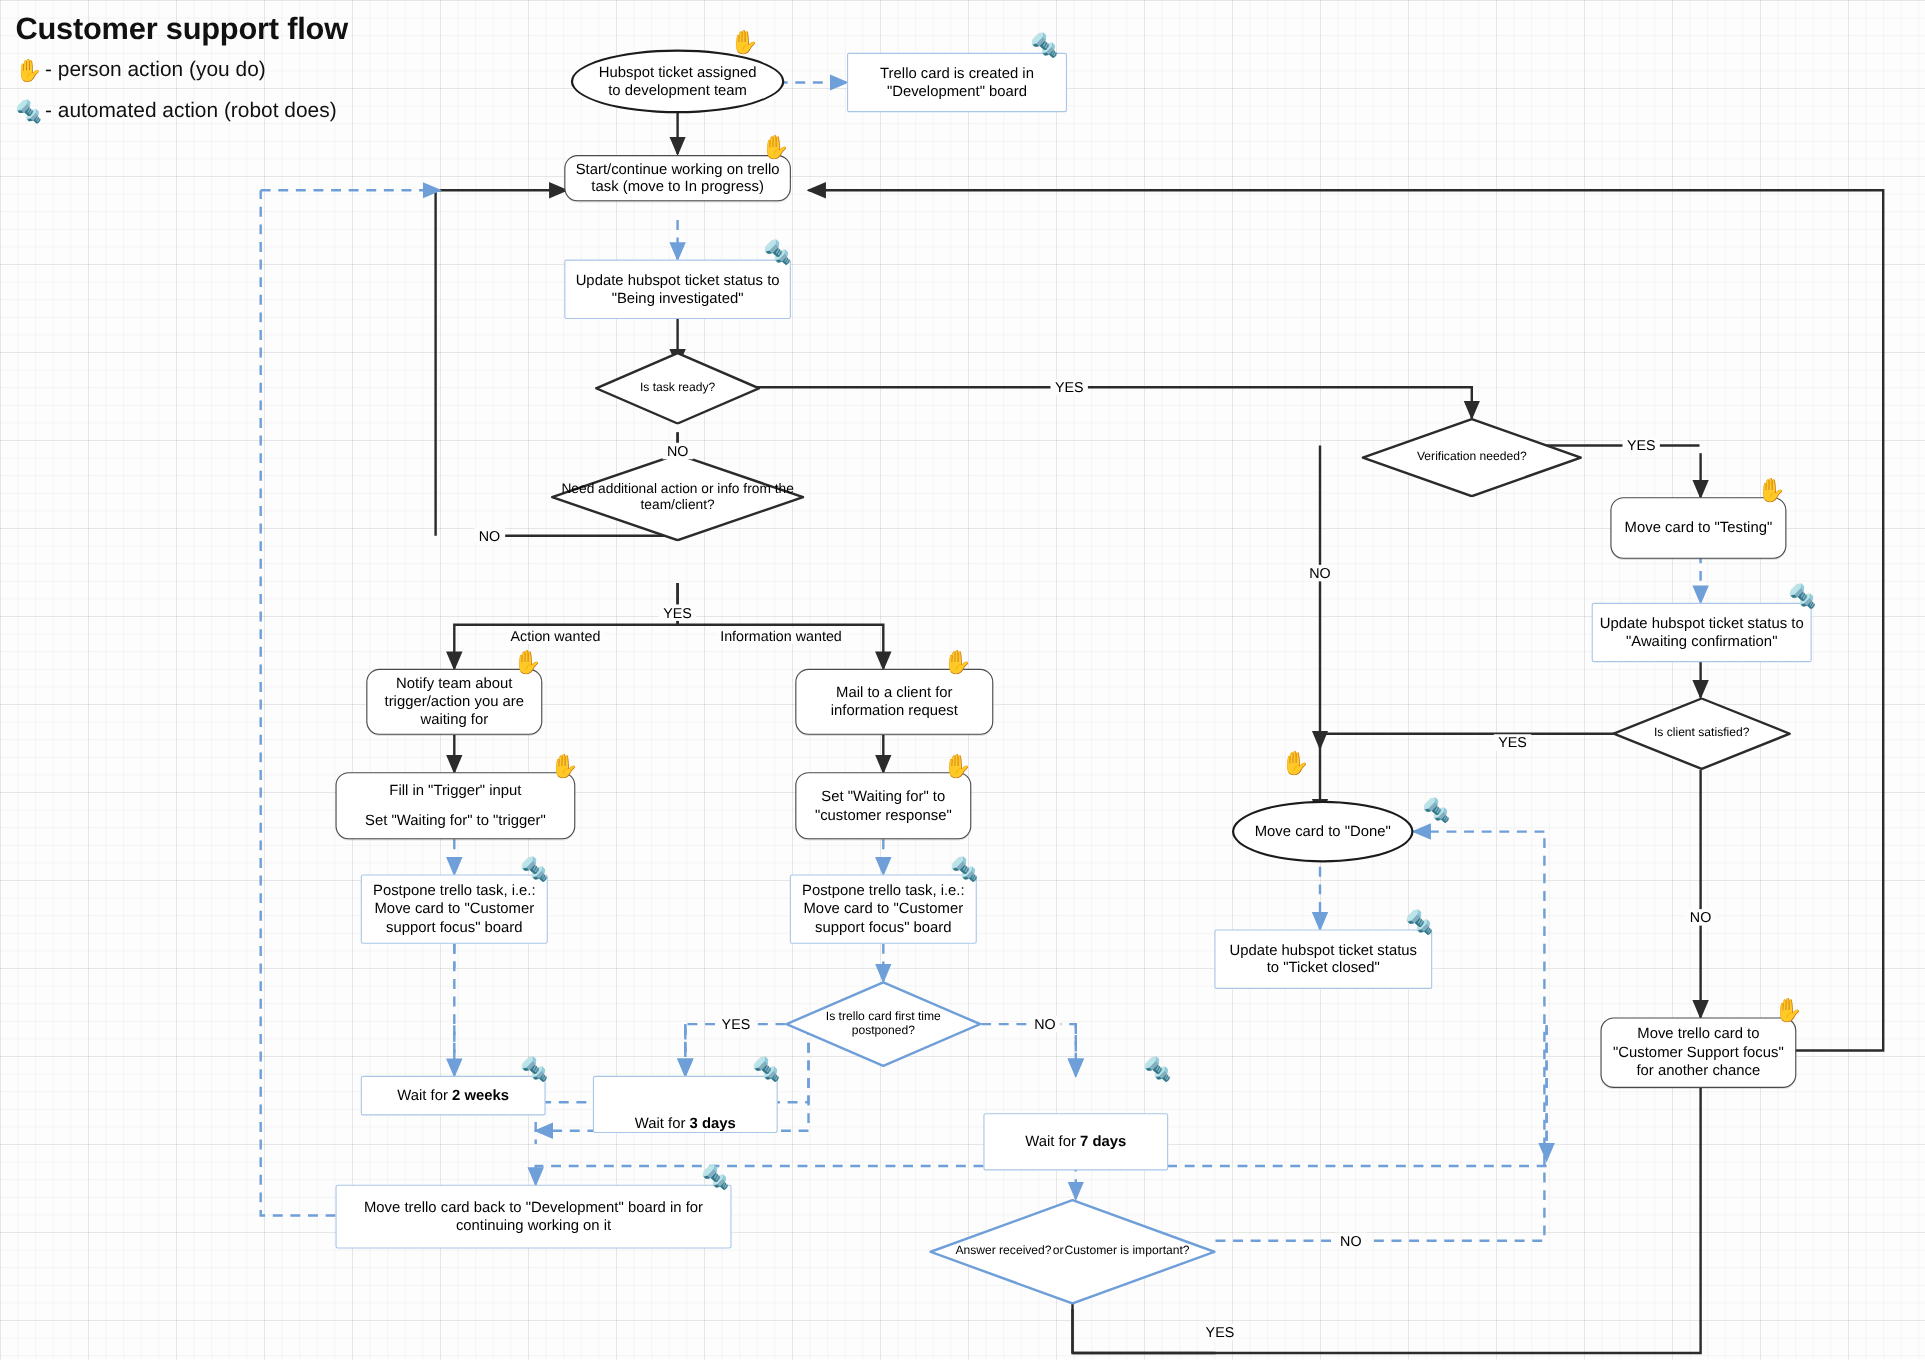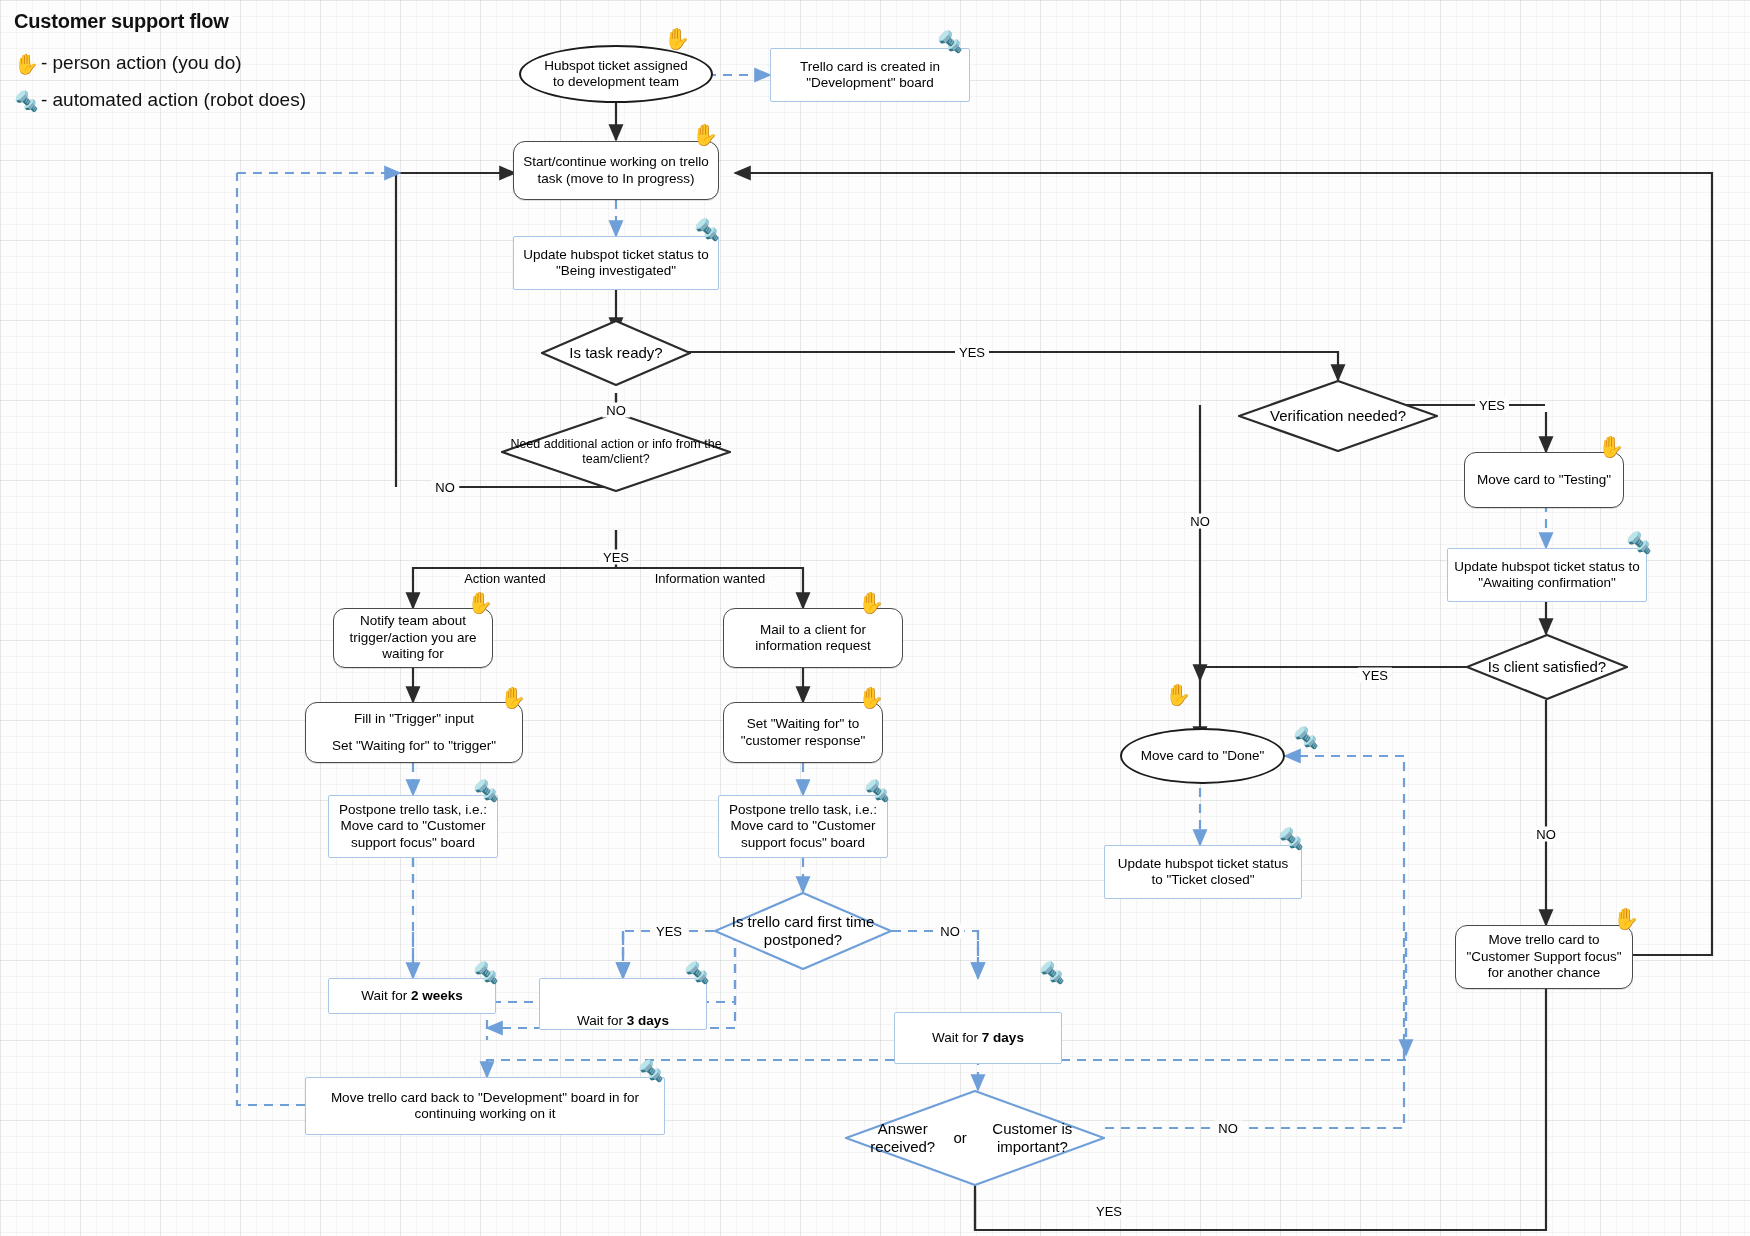--- a/index.html
+++ b/index.html
@@ -13,38 +13,38 @@
     background-image:
       linear-gradient(to right, rgba(0,0,0,0.035) 1px, transparent 1px),
       linear-gradient(to bottom, rgba(0,0,0,0.035) 1px, transparent 1px),
       linear-gradient(to right, rgba(0,0,0,0.06) 1px, transparent 1px),
       linear-gradient(to bottom, rgba(0,0,0,0.06) 1px, transparent 1px);
     background-size:16px 16px,16px 16px,80px 80px,80px 80px;
   }
   #edges{position:absolute;inset:0;width:1750px;height:1236px;}
   .title{
     position:absolute;left:14px;top:10px;
-    font-size:20px;font-weight:bold;color:#111;letter-spacing:-.2px;
+    font-size:28px;font-weight:bold;color:#111;letter-spacing:-.2px;
   }
   .legend-row{position:absolute;font-size:19px;color:#111;white-space:nowrap;}
   .legend-row .gl{font-size:20px;vertical-align:-2px;margin-right:2px;}
   .node{
     position:absolute;box-sizing:border-box;
     display:flex;align-items:center;justify-content:center;
     text-align:center;line-height:1.22;color:#000;
     font-size:13.5px;
     background:#ffffff;
   }
   .proc{border:1.6px solid #4a4a4a;border-radius:12px;box-shadow:0 1px 0 rgba(0,0,0,.12);}
   .auto{border:1.4px solid #a9c6e8;border-radius:2px;}
   .term{border:2px solid #1b1b1b;border-radius:50%;}
   .diamond{position:absolute;}
   .diamond .dlabel{
     position:absolute;inset:0;display:flex;align-items:center;justify-content:center;
-    text-align:center;font-size:15px;color:#000;line-height:1.22;
+    text-align:center;font-size:11px;color:#000;line-height:1.22;
     padding:0 8px;box-sizing:border-box;
   }
   .edge-label{
     position:absolute;font-size:13px;color:#000;
     background:#fdfdfd;padding:0 4px;white-space:nowrap;
     transform:translate(-50%,-50%);
   }
   .badge{
     position:absolute;font-size:21px;line-height:1;pointer-events:none;
     text-shadow:0 0 1px rgba(0,0,0,.15);
@@ -151,21 +151,21 @@
   <div class="node term" style="left:519px;top:45px;width:194px;height:58px;padding:0 16px;">
     <span>Hubspot ticket assigned to development team</span>
   </div>
   <div class="badge" style="left:664px;top:28px;">✋</div>
 
   <div class="node auto" style="left:770px;top:48px;width:200px;height:54px;padding:0 8px;">
     <span>Trello card is created in "Development" board</span>
   </div>
   <div class="badge" style="left:937px;top:31px;">🔩</div>
 
-  <div class="node proc" style="left:513px;top:141px;width:206px;height:59px;padding:16px 8px;align-items:center;">
+  <div class="node proc" style="left:513px;top:141px;width:206px;height:42px;padding:16px 8px;align-items:center;">
     <span>Start/continue working on trello task (move to In progress)</span>
   </div>
   <div class="badge" style="left:692px;top:124px;">✋</div>
 
   <div class="node auto" style="left:513px;top:236px;width:206px;height:54px;padding:0 8px;">
     <span>Update hubspot ticket status to "Being investigated"</span>
   </div>
   <div class="badge" style="left:694px;top:219px;">🔩</div>
 
   <div class="diamond" style="left:541px;top:320px;width:150px;height:66px;">

